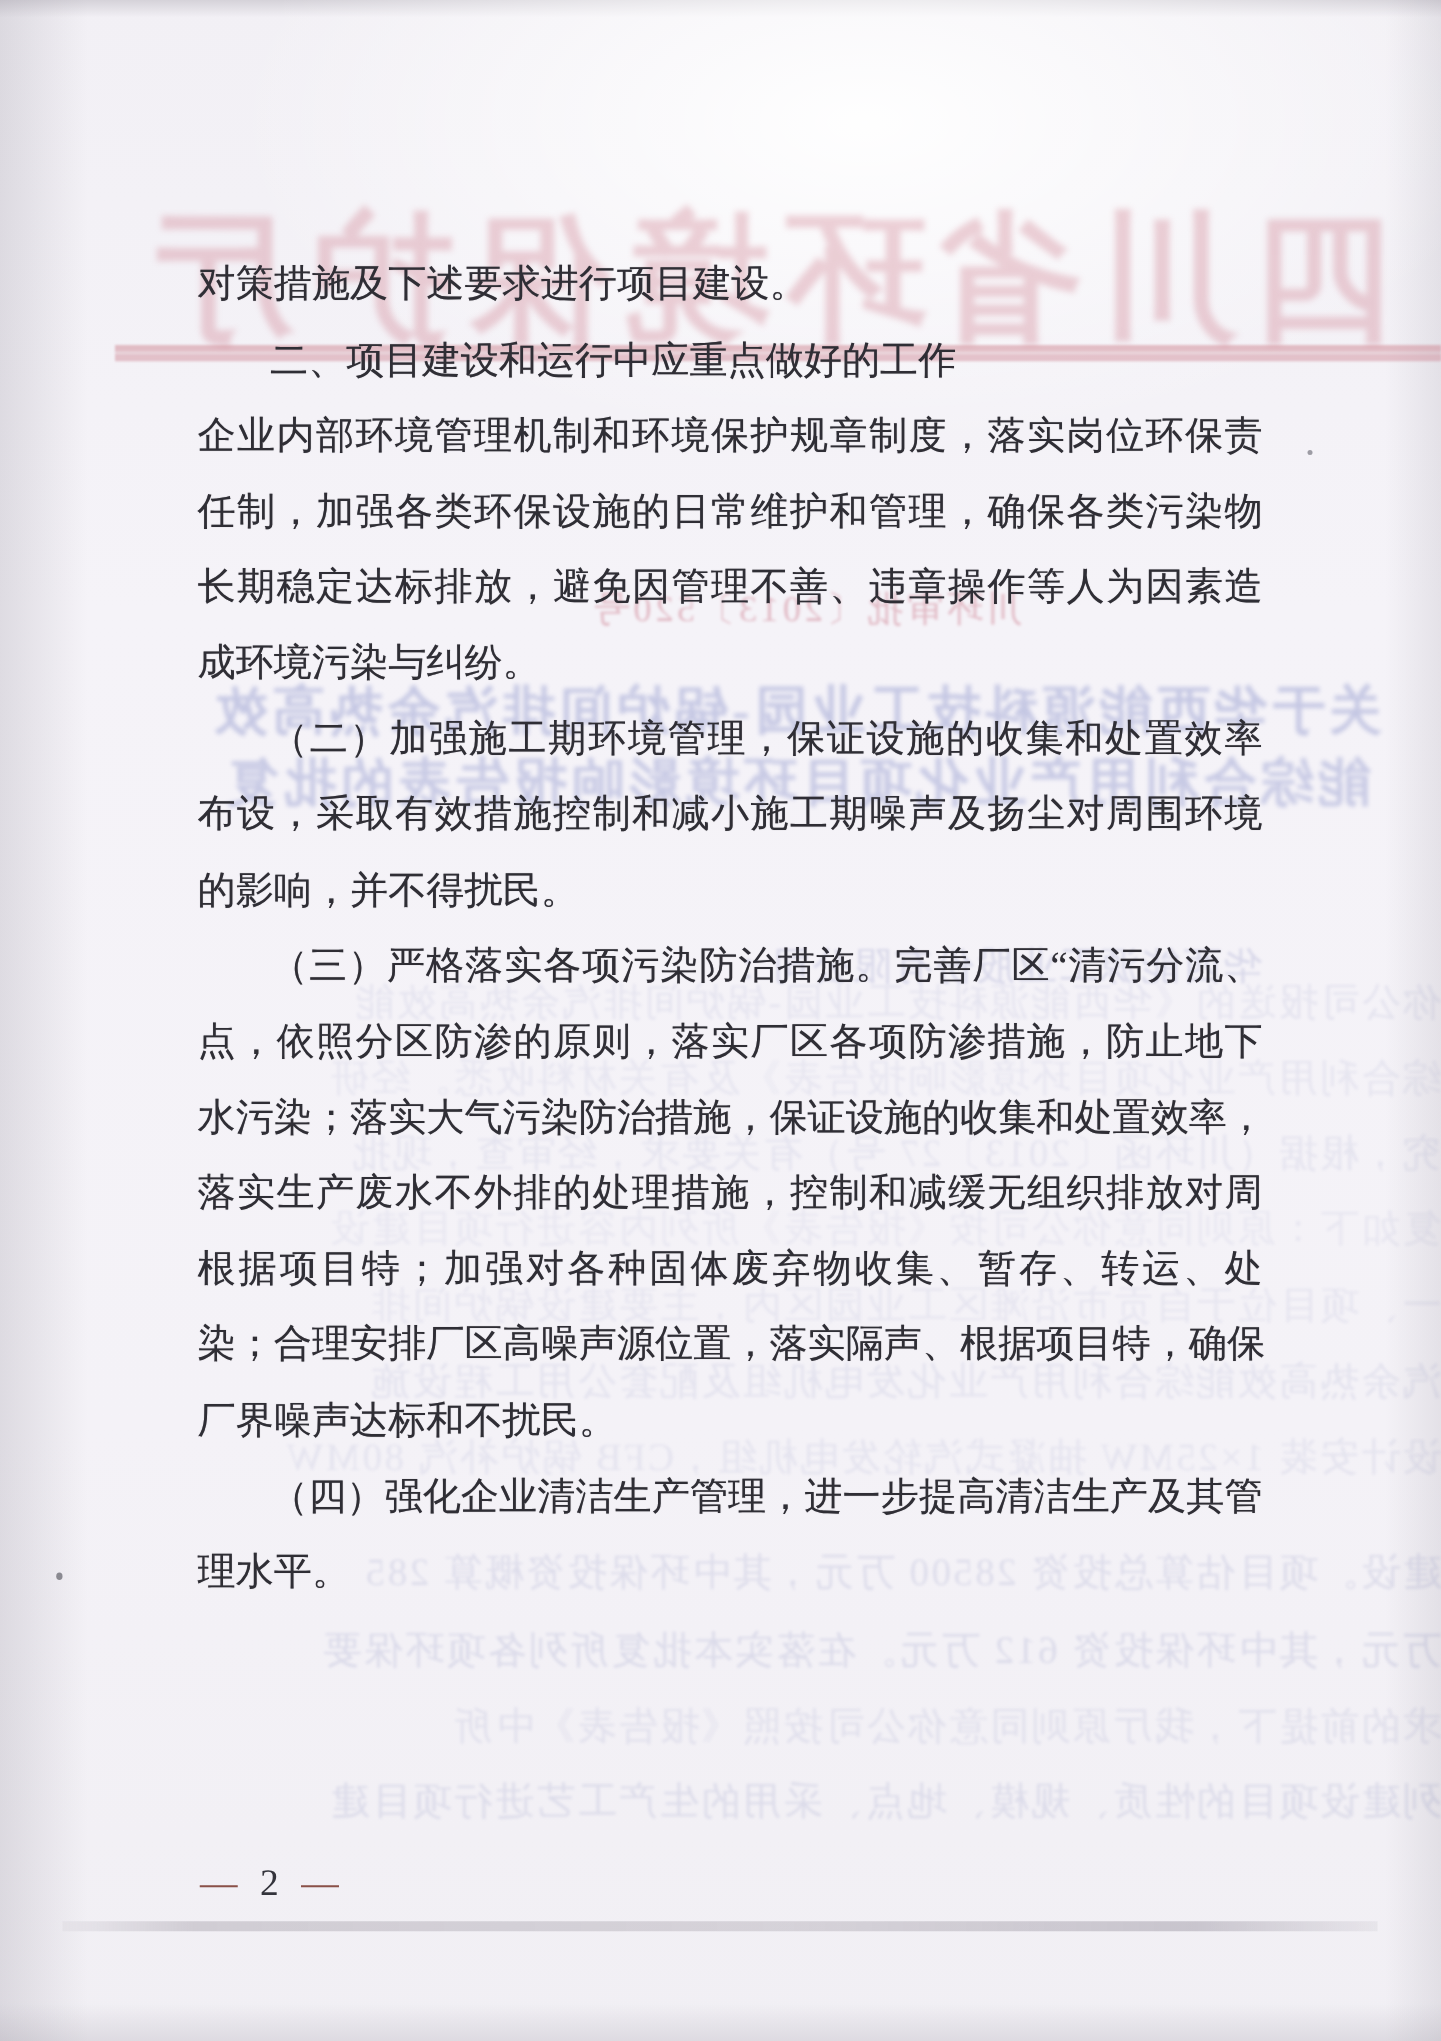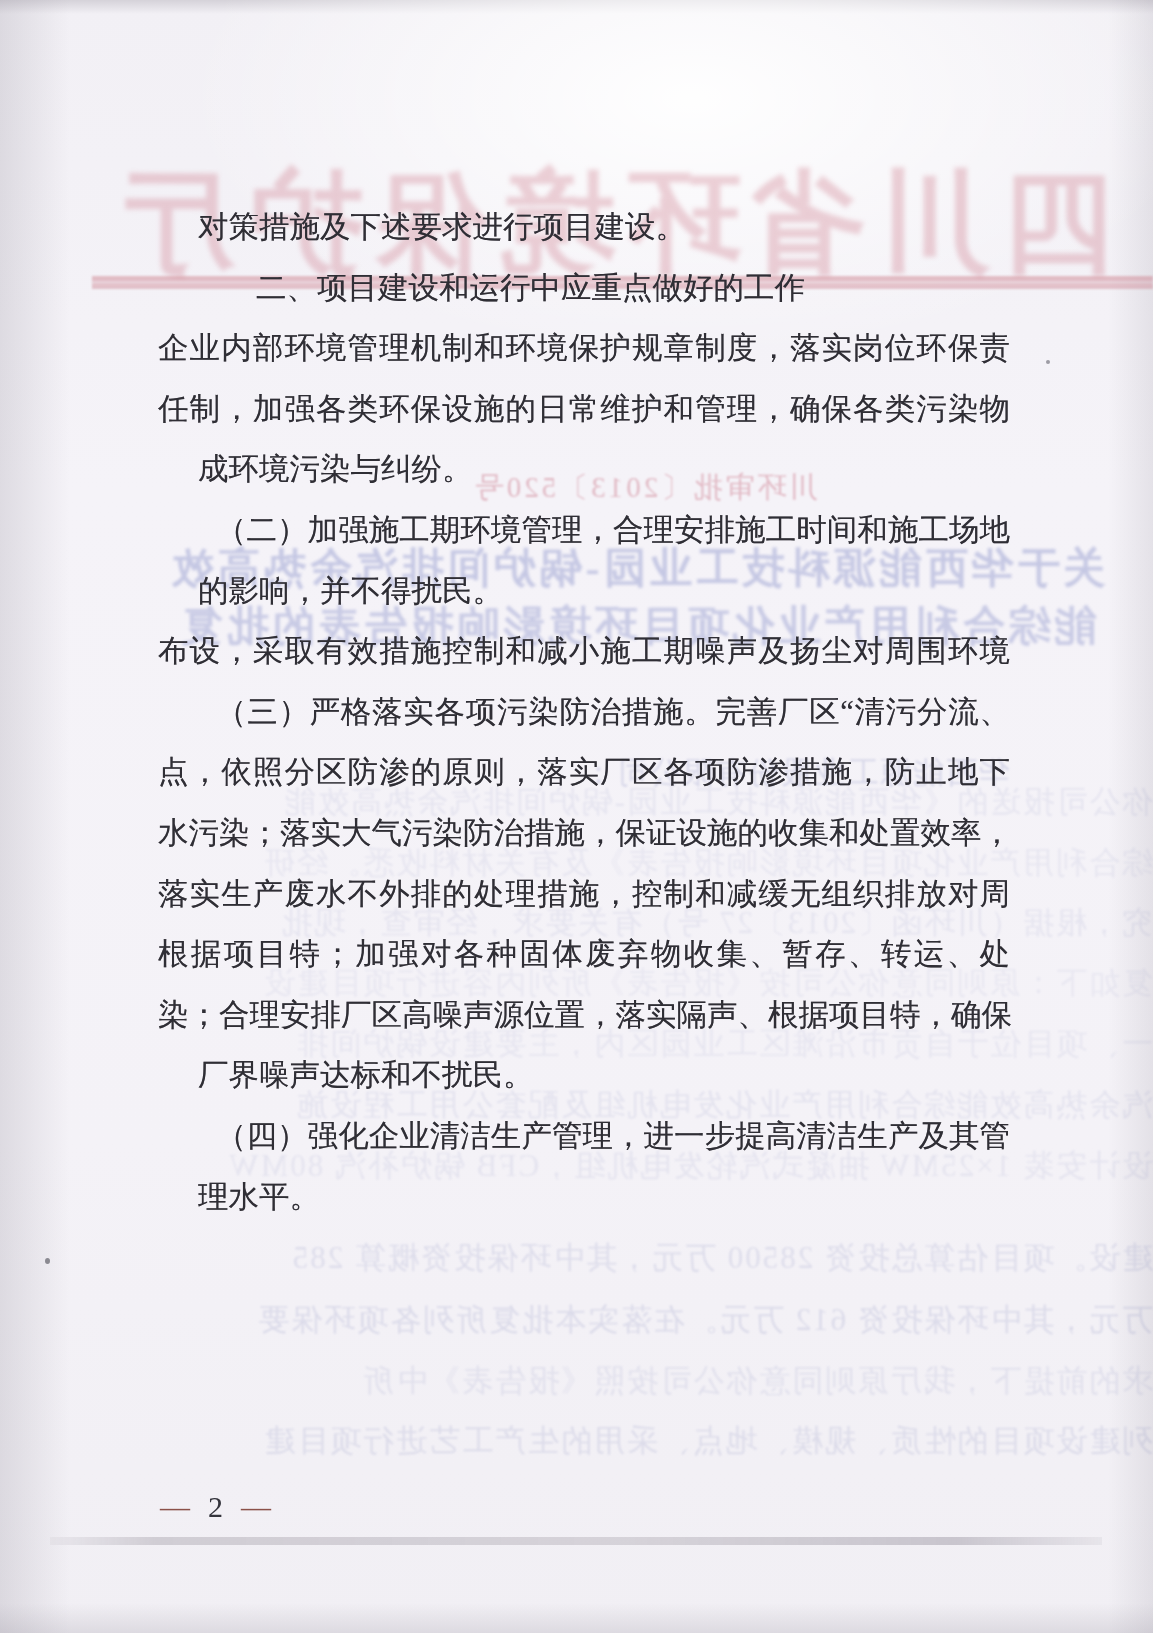--- a/index.html
+++ b/index.html
@@ -53,21 +53,21 @@
   
   .textcol{
     position:absolute;left:158px;right:143px;top:197px;
     color:#2f2e35;text-shadow:0 0 0.6px rgba(47,46,53,0.55);
   }
   .ln{
     height:60.6px;line-height:60.6px;font-size:30.5px;
     text-align:justify;text-align-last:justify;white-space:nowrap;
   }
   .ln.ind{text-indent:58px;}
-  .ln.end{text-align-last:left;margin-left:40px;}
+  .ln.end{text-align-last:left;}
 
   .pagenum{
     position:absolute;left:160px;top:1490px;font-size:30px;color:#3a3a40;
   }
   .pagenum .dash{color:#8a5048;letter-spacing:0;display:inline-block;}
   .pagenum .num{display:inline-block;margin:0 18px;color:#34343c;}
 
   .footrule{
     position:absolute;top:1537px;left:50px;width:1052px;height:8px;
     background:linear-gradient(90deg,
@@ -106,24 +106,25 @@
         <div class="bh-body" style="top: 1360px; opacity: 0.12;">求的前提下，我厅原则同意你公司按照《报告表》中所</div>
         <div class="bh-body" style="top: 1420px; opacity: 0.15;">列建设项目的性质、规模、地点、采用的生产工艺进行项目建</div>
       </div>
   </div>
 
   <div class="textcol">
       <div class="ln end">对策措施及下述要求进行项目建设。</div>
       <div class="ln ind end">二、项目建设和运行中应重点做好的工作</div>
       <div class="ln">企业内部环境管理机制和环境保护规章制度，落实岗位环保责</div>
       <div class="ln">任制，加强各类环保设施的日常维护和管理，确保各类污染物</div>
+      <div class="ln">长期稳定达标排放，避免因管理不善、违章操作等人为因素造</div>
       <div class="ln end">成环境污染与纠纷。</div>
-      <div class="ln ind">（二）加强施工期环境管理，合理安排施工时间和施工场地</div>
+      <div class="ln ind">（二）加强施工期环境管理，保证设施的收集和处置效率</div>
+      <div class="ln">布设，采取有效措施控制和减小施工期噪声及扬尘对周围环境</div>
       <div class="ln end">的影响，并不得扰民。</div>
-      <div class="ln">布设，采取有效措施控制和减小施工期噪声及扬尘对周围环境</div>
       <div class="ln ind">（三）严格落实各项污染防治措施。完善厂区“清污分流、</div>
       <div class="ln">点，依照分区防渗的原则，落实厂区各项防渗措施，防止地下</div>
       <div class="ln">水污染；落实大气污染防治措施，保证设施的收集和处置效率，</div>
       <div class="ln">落实生产废水不外排的处理措施，控制和减缓无组织排放对周</div>
       <div class="ln">根据项目特；加强对各种固体废弃物收集、暂存、转运、处</div>
       <div class="ln">染；合理安排厂区高噪声源位置，落实隔声、根据项目特，确保</div>
       <div class="ln end">厂界噪声达标和不扰民。</div>
       <div class="ln ind">（四）强化企业清洁生产管理，进一步提高清洁生产及其管</div>
       <div class="ln end">理水平。</div>
     </div>

